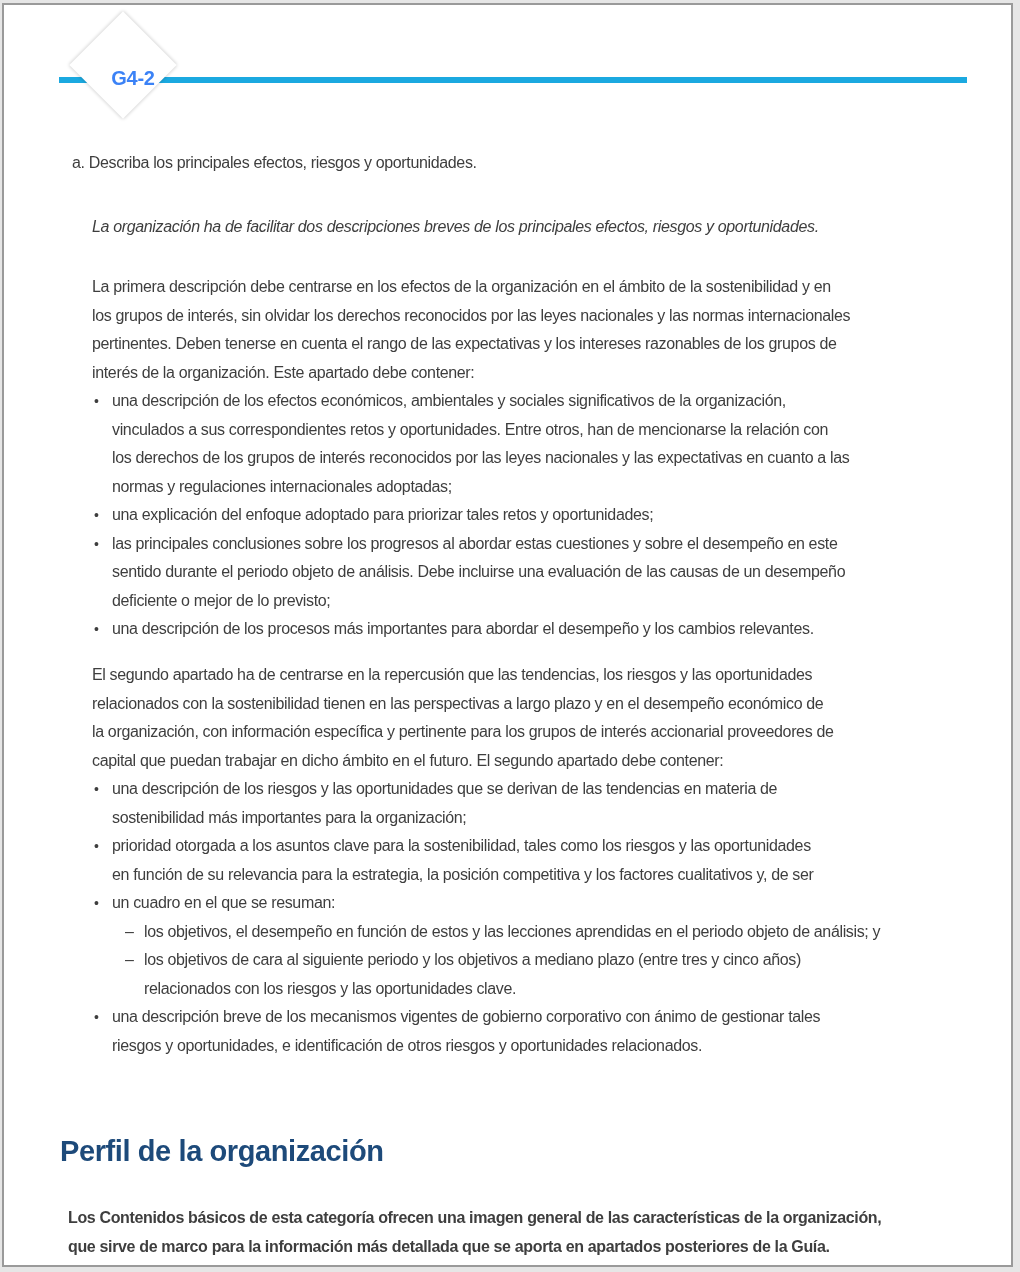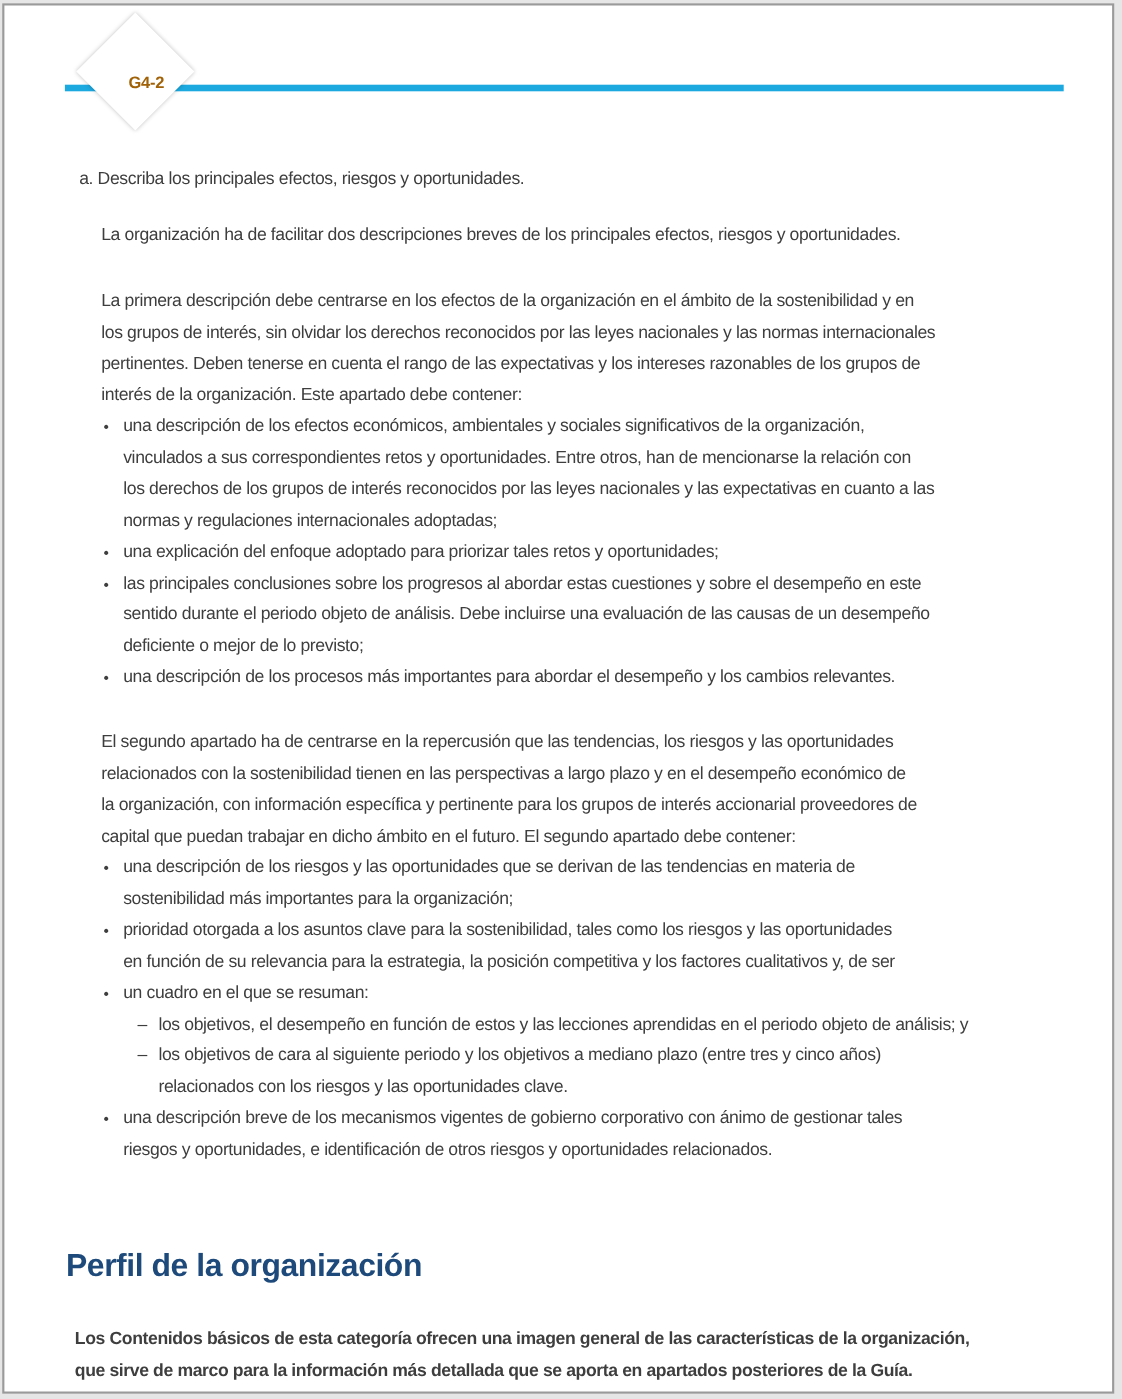--- a/index.html
+++ b/index.html
@@ -33,36 +33,36 @@
     background: #ffffff;
     transform: rotate(45deg);
     box-shadow: 0 0 4px rgba(0,0,0,0.25);
   }
   .badge-label {
     position: absolute;
     left: 72px; top: 62px;
     width: 114px;
     text-align: center;
     font-weight: bold;
-    font-size: 15px;
-    color: #a16207;
+    font-size: 20px;
+    color: #3b82f6;
     letter-spacing: -0.3px;
   }
   .text {
     position: absolute;
     font-size: 16px;
     line-height: 28.5px;
     letter-spacing: -0.35px;
     white-space: nowrap;
     color: #3e3e3e;
     margin-left: 12px;
   }
   .lead { left: 56px; top: 144px; }
-  .p1 { left: 76px; top: 195px; }
-  .block { left: 76px; top: 255px; }
+  .p1 { left: 76px; top: 208px; font-style: italic; }
+  .block { left: 76px; top: 268px; }
   .block2 { left: 76px; top: 656px; }
   .list { list-style: none; margin: 0; padding: 0; }
   .list > li { position: relative; padding-left: 20px; }
   .list > li .bullet {
     position: absolute; left: 2px; top: 0;
     font-size: 14px;
   }
   .sublist { list-style: none; margin: 0; padding: 0; }
   .sublist li { position: relative; padding-left: 32px; }
   .sublist li .dash { position: absolute; left: 13px; top: 0; }

